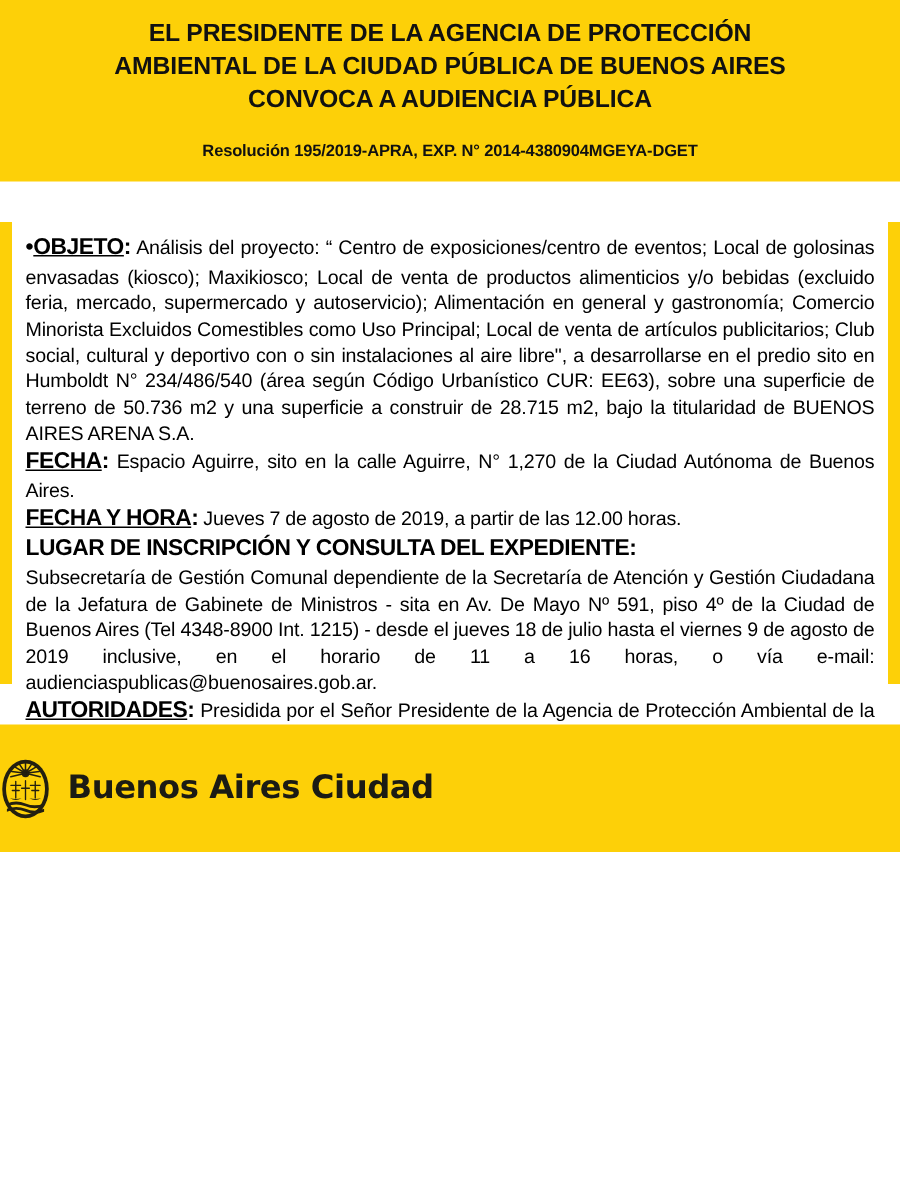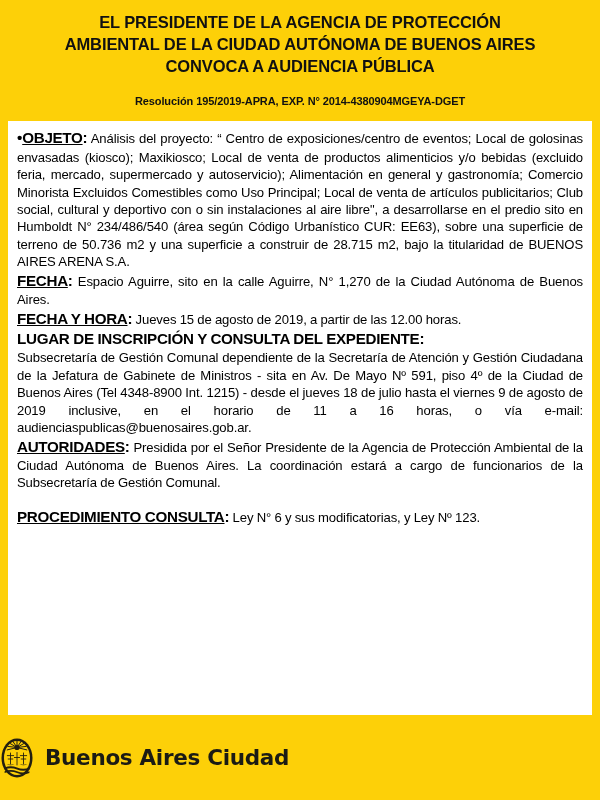--- a/index.html
+++ b/index.html
@@ -9,26 +9,27 @@
   body {
     width: 600px;
     height: 800px;
     background: #ffffff;
     font-family: "Liberation Sans", sans-serif;
     overflow: hidden;
     position: relative;
   }
   .poster {
     width: 600px;
-    height: 800px;
+    height: 568px;
     position: relative;
     background: #ffffff;
     box-sizing: border-box;
     display: flex;
     flex-direction: column;
+    gap: 27px;
   }
   
   .header-band {
     background: #fdd008;
     width: 100%;
     padding: 12px 26px 14px 26px;
     box-sizing: border-box;
     flex: 0 0 auto;
   }
   .header-title {
@@ -121,36 +122,36 @@
   }
 </style>
 </head>
 <body>
 
 <div class="poster">
 
   <div class="header-band">
     <div class="header-title">
       <div>EL PRESIDENTE DE LA AGENCIA DE PROTECCIÓN</div>
-      <div>AMBIENTAL DE LA CIUDAD AUTÓNOMA DE BUENOS AIRES</div>
+      <div>AMBIENTAL DE LA CIUDAD PÚBLICA DE BUENOS AIRES</div>
       <div>CONVOCA A AUDIENCIA PÚBLICA</div>
     </div>
     <div class="header-res">Resolución 195/2019-APRA, EXP. N° 2014-4380904MGEYA-DGET</div>
   </div>
 
   <div class="body-wrap">
     <div class="rail"></div>
 
     <div class="content">
 
       <p class="para"><span class="bullet">•</span><span class="lbl"><u>OBJETO</u><span class="nou">:</span></span><span> Análisis del proyecto: “ Centro de exposiciones/centro de eventos; Local de golosinas envasadas (kiosco); Maxikiosco; Local de venta de productos alimenticios y/o bebidas (excluido feria, mercado, supermercado y autoservicio); Alimentación en general y gastronomía; Comercio Minorista Excluidos Comestibles como Uso Principal; Local de venta de artículos publicitarios; Club social, cultural y deportivo con o sin instalaciones al aire libre", a desarrollarse en el predio sito en Humboldt N° 234/486/540 (área según Código Urbanístico CUR: EE63), sobre una superficie de terreno de 50.736 m2 y una superficie a construir de 28.715 m2, bajo la titularidad de BUENOS AIRES ARENA S.A.</span></p>
 
       <p class="para"><span class="lbl"><u>FECHA</u><span class="nou">:</span></span><span> Espacio Aguirre, sito en la calle Aguirre, N° 1,270 de la Ciudad Autónoma de Buenos Aires.</span></p>
 
-      <p class="para"><span class="lbl"><u>FECHA Y HORA</u><span>:</span></span><span> Jueves 15 de agosto de 2019, a partir de las 12.00 horas.</span></p>
+      <p class="para"><span class="lbl"><u>FECHA Y HORA</u><span>:</span></span><span> Jueves 7 de agosto de 2019, a partir de las 12.00 horas.</span></p>
 
       <p class="para"><span class="headline-only">LUGAR DE INSCRIPCIÓN Y CONSULTA DEL EXPEDIENTE:</span></p>
 
       <p class="para">Subsecretaría de Gestión Comunal dependiente de la Secretaría de Atención y Gestión Ciudadana de la Jefatura de Gabinete de Ministros - sita en Av. De Mayo Nº 591, piso 4º de la Ciudad de Buenos Aires (Tel 4348-8900 Int. 1215) - desde el jueves 18 de julio hasta el viernes 9 de agosto de 2019 inclusive, en el horario de 11 a 16 horas, o vía e-mail: audienciaspublicas@buenosaires.gob.ar.</p>
 
       <p class="para"><span class="lbl"><u>AUTORIDADES</u><span>:</span></span><span> Presidida por el Señor Presidente de la Agencia de Protección Ambiental de la Ciudad Autónoma de Buenos Aires. La coordinación estará a cargo de funcionarios de la Subsecretaría de Gestión Comunal.</span></p>
 
       <p class="para gap"><span class="lbl"><u>PROCEDIMIENTO  CONSULTA</u><span>:</span></span><span> Ley N° 6 y sus modificatorias, y Ley Nº 123.</span></p>
 
     </div>

